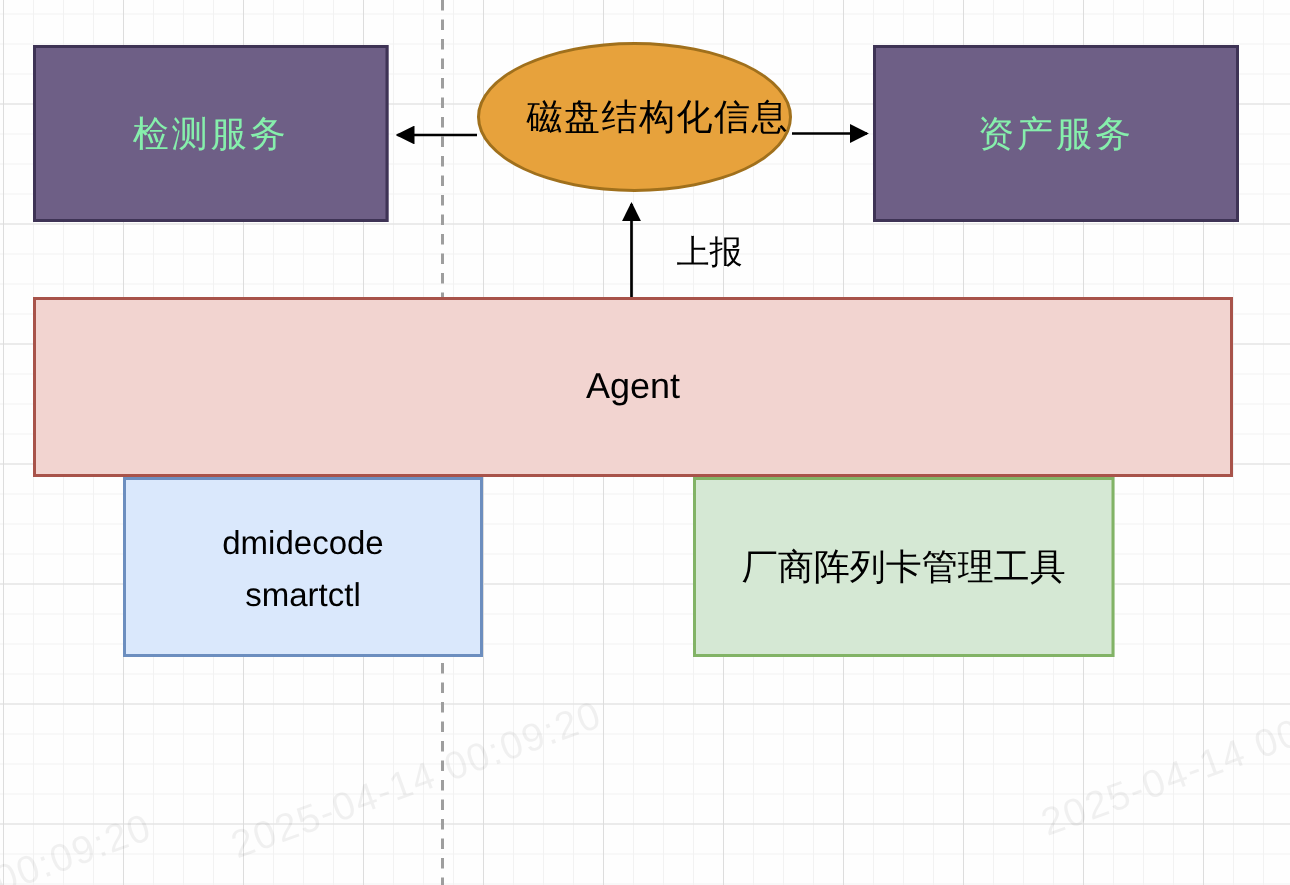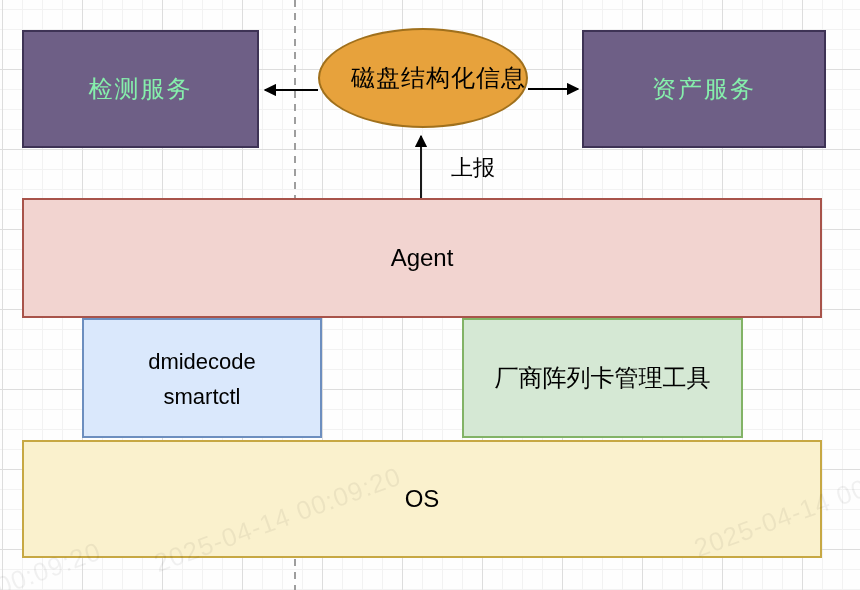--- a/index.html
+++ b/index.html
@@ -172,23 +172,20 @@
 
   <div class="node node-tools">
     <div class="tools-line">dmidecode</div>
     <div class="tools-line">smartctl</div>
   </div>
 
   <div class="node node-vendor">
     <span>厂商阵列卡管理工具</span>
   </div>
 
-  <div class="node node-os">
-    <span>OS</span>
-  </div>
 
   <svg class="layer edge-layer" width="860" height="590">
     <defs>
       <marker id="arrowhead" viewBox="0 0 10 10" refX="9" refY="5" markerWidth="7" markerHeight="7" orient="auto">
         <path d="M0,0 L10,5 L0,10 Z" fill="#000000"></path>
       </marker>
     </defs>
     <line x1="318" y1="90" x2="265" y2="90" stroke="#000000" stroke-width="1.8" marker-end="url(#arrowhead)"></line>
     <line x1="528" y1="89" x2="578" y2="89" stroke="#000000" stroke-width="1.8" marker-end="url(#arrowhead)"></line>
     <line x1="421" y1="198" x2="421" y2="136" stroke="#000000" stroke-width="1.8" marker-end="url(#arrowhead)"></line>

